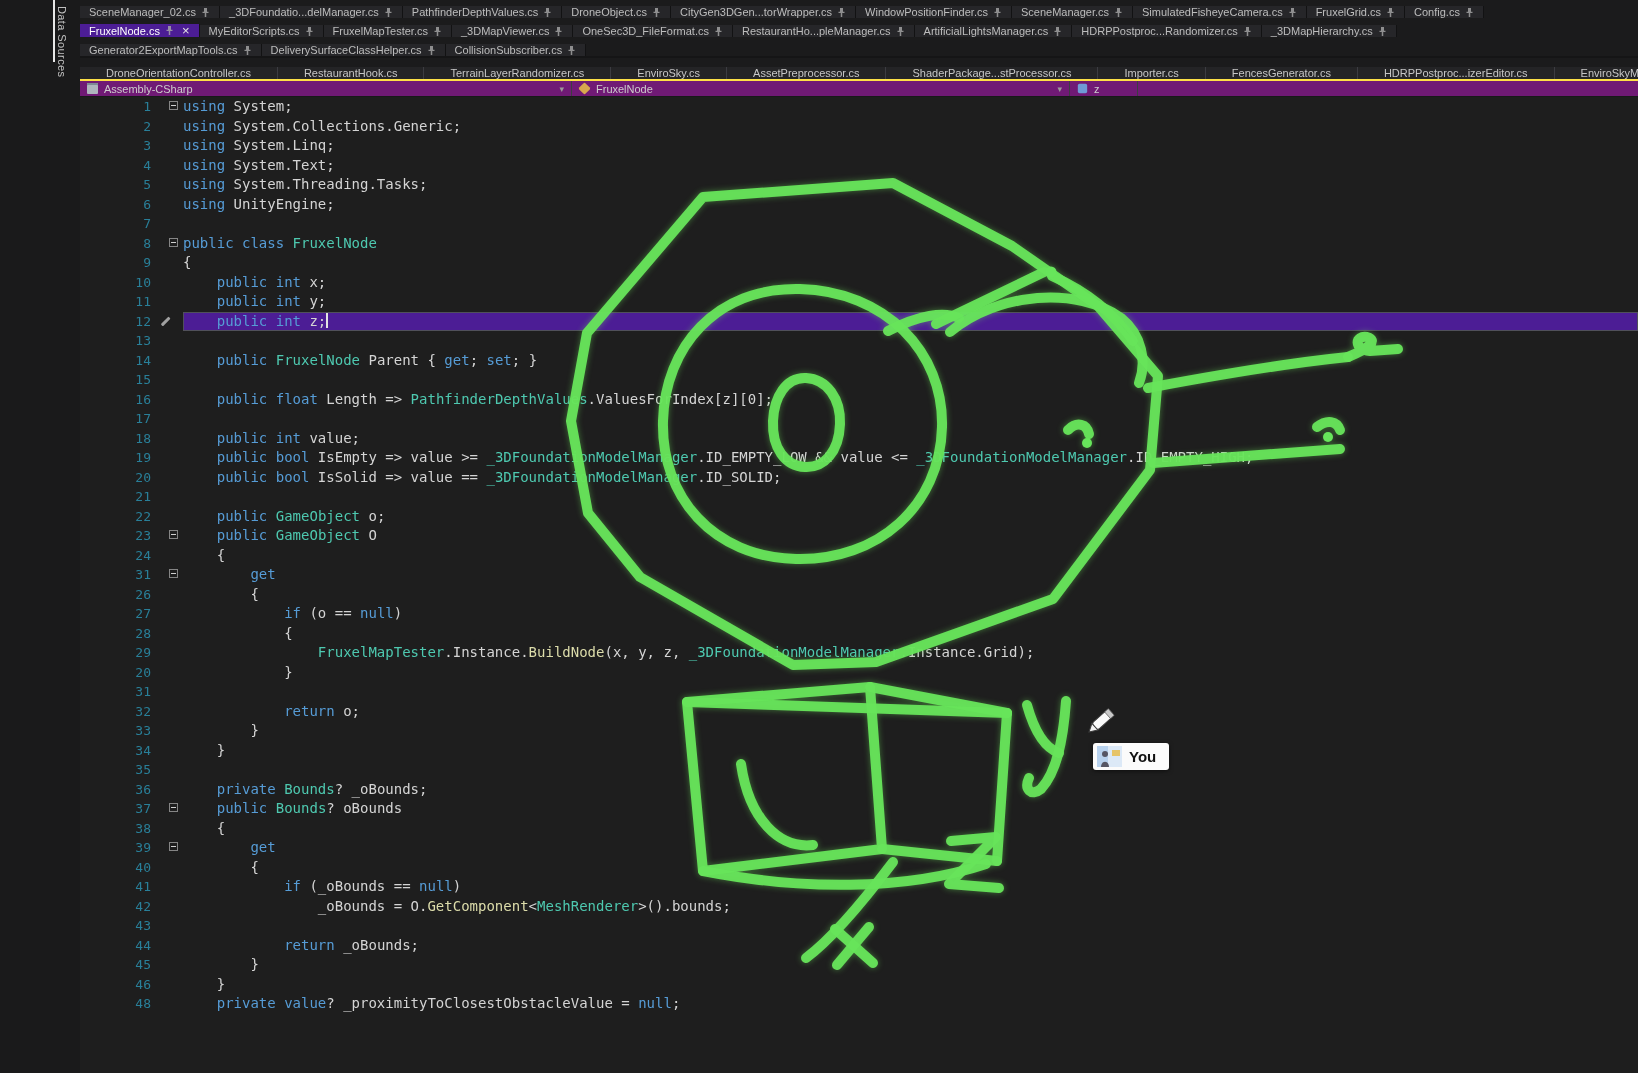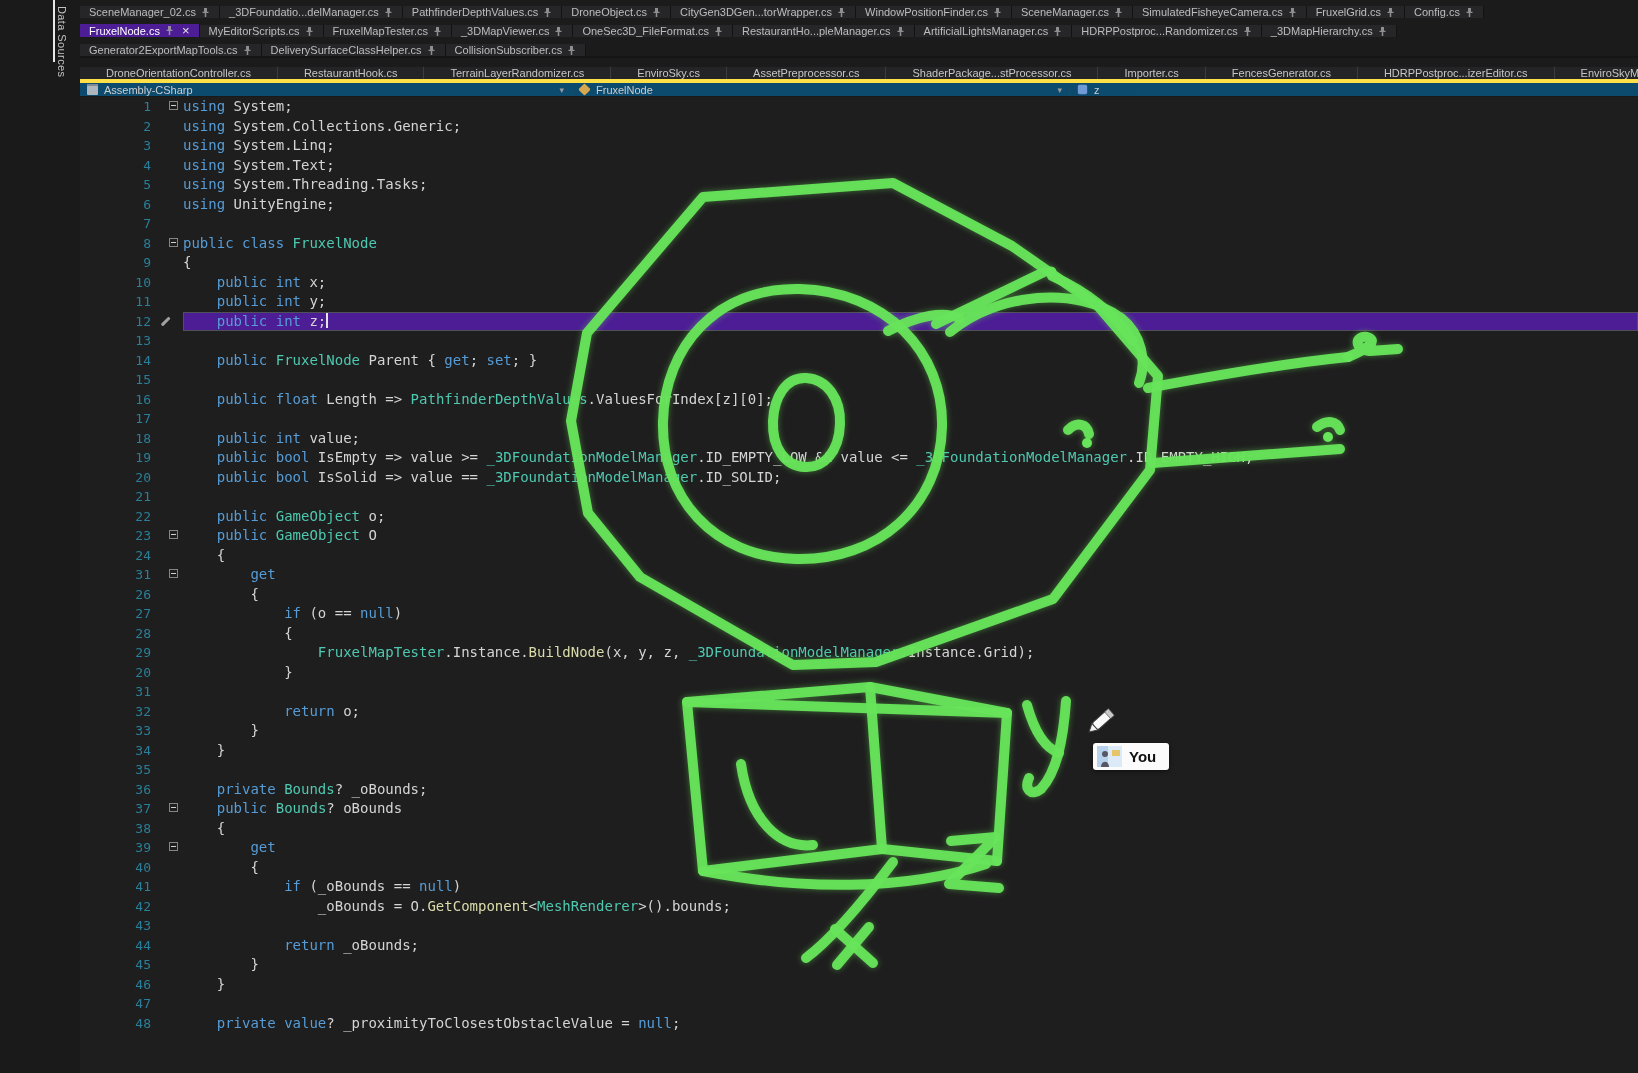--- a/index.html
+++ b/index.html
@@ -19,21 +19,21 @@
   .tab-row.r3{height:19px}
   .row-gap{height:2px;background:#151516}
   .tab-row.r4{height:21px;background:#1b1b1c}
   .tab{display:flex;align-items:center;gap:5px;padding:0 9px;font-size:11px;color:#bdbdbd;background:#262629;border-right:1px solid #121213;white-space:nowrap;cursor:pointer}
   .tab-row.r4 .tab{background:#242426;border-right:1px solid #3c3c41;padding:0 26px;color:#c6c6c6}
   .tab.active{background:#4c1d95;color:#fff}
   .tab .close{margin-left:3px;color:#e4e4e4;font-size:13px;line-height:1;cursor:pointer}
   .pin{opacity:.8;flex:none}
 
   
-  .breadcrumb{height:18px;display:flex;align-items:center;background:#0c4a6e;border-top:4px solid #fde047;border-bottom:1px solid #19191a;font-size:11px;color:#cdcdcd}
+  .breadcrumb{height:18px;display:flex;align-items:center;background:#701a75;border-top:2px solid #fde047;border-bottom:1px solid #19191a;font-size:11px;color:#cdcdcd}
   .bc-seg{display:flex;align-items:center;height:100%;padding:0 7px;gap:6px;border-right:1px solid #3d3d42;cursor:pointer}
   .bc-seg .chev{margin-left:auto;color:#9a9a9a;font-size:9px}
   .bc-seg.s1{width:492px}
   .bc-seg.s2{width:498px}
   .bc-seg.s3{width:68px}
   .bc-fill{flex:1;height:100%}
   .bc-icon{width:11px;height:11px;flex:none}
   .bc-icon.doc{background:#aeb6bd;border-radius:1px;box-shadow:inset 0 2px 0 #7d8a94}
   .bc-icon.cls{background:#d8a84e;transform:rotate(45deg) scale(.8);border-radius:2px}
   .bc-icon.mem{background:#6f9ad6;border-radius:2px;transform:scale(.85)}
@@ -306,21 +306,20 @@
         <div class="code-line"><span class="ln">37</span><span class="gut"><span class="fold-box"></span></span><span class="txt"><span class="tx">    </span><span class="kw">public </span><span class="ty">Bounds</span><span class="tx">? </span><span class="tx u">oBounds</span></span></div>
         <div class="code-line"><span class="ln">38</span><span class="gut"></span><span class="txt"><span class="tx">    {</span></span></div>
         <div class="code-line"><span class="ln">39</span><span class="gut"><span class="fold-box"></span></span><span class="txt"><span class="tx">        </span><span class="kw">get</span></span></div>
         <div class="code-line"><span class="ln">40</span><span class="gut"></span><span class="txt"><span class="tx">        {</span></span></div>
         <div class="code-line"><span class="ln">41</span><span class="gut"></span><span class="txt"><span class="tx">            </span><span class="kw">if</span><span class="tx"> (_oBounds == </span><span class="kw">null</span><span class="tx">)</span></span></div>
         <div class="code-line"><span class="ln">42</span><span class="gut"></span><span class="txt"><span class="tx">                _oBounds = O.</span><span class="me">GetComponent</span><span class="tx">&lt;</span><span class="ty">MeshRenderer</span><span class="tx">&gt;().bounds;</span></span></div>
         <div class="code-line"><span class="ln">43</span><span class="gut"></span><span class="txt"></span></div>
         <div class="code-line"><span class="ln">44</span><span class="gut"></span><span class="txt"><span class="tx">            </span><span class="kw">return</span><span class="tx"> _oBounds;</span></span></div>
         <div class="code-line"><span class="ln">45</span><span class="gut"></span><span class="txt"><span class="tx">        }</span></span></div>
         <div class="code-line"><span class="ln">46</span><span class="gut"></span><span class="txt"><span class="tx">    }</span></span></div>
-        <div class="code-line"><span class="ln">47</span><span class="gut"></span><span class="txt"></span></div>
         <div class="code-line"><span class="ln">48</span><span class="gut"></span><span class="txt"><span class="tx">    </span><span class="kw">private value</span><span class="tx">? _proximityToClosestObstacleValue = </span><span class="kw">null</span><span class="tx">;</span></span></div>
       </div>
   </div>
 
   <svg id="drawing" class="overlay" width="1638" height="1073" viewBox="0 0 1638 1073">
     <path class="stroke" d="M 703,197 L 893,183 L 1012,246 L 1098,306 L 1158,376 L 1150,470 L 1053,599 L 876,662 L 793,665 L 640,577 L 588,513 L 571,421 L 587,333 Z" stroke="#67e55b"></path>
     <path class="stroke" d="M 800,289 C 885,291 944,352 942,427 C 940,506 878,561 796,559 C 713,557 661,497 663,421 C 665,347 716,287 800,289 Z" stroke="#67e55b"></path>
     <path class="stroke" d="M 806,378 C 827,379 841,399 840,424 C 839,452 824,468 805,467 C 785,466 772,448 773,421 C 774,397 786,377 806,378 Z" stroke="#67e55b"></path>
     <path class="stroke" d="M 950,332 C 998,292 1078,286 1121,318 C 1142,335 1147,362 1139,383" stroke="#67e55b"></path>
     <path class="stroke" d="M 936,324 L 1044,272" stroke="#67e55b"></path>

